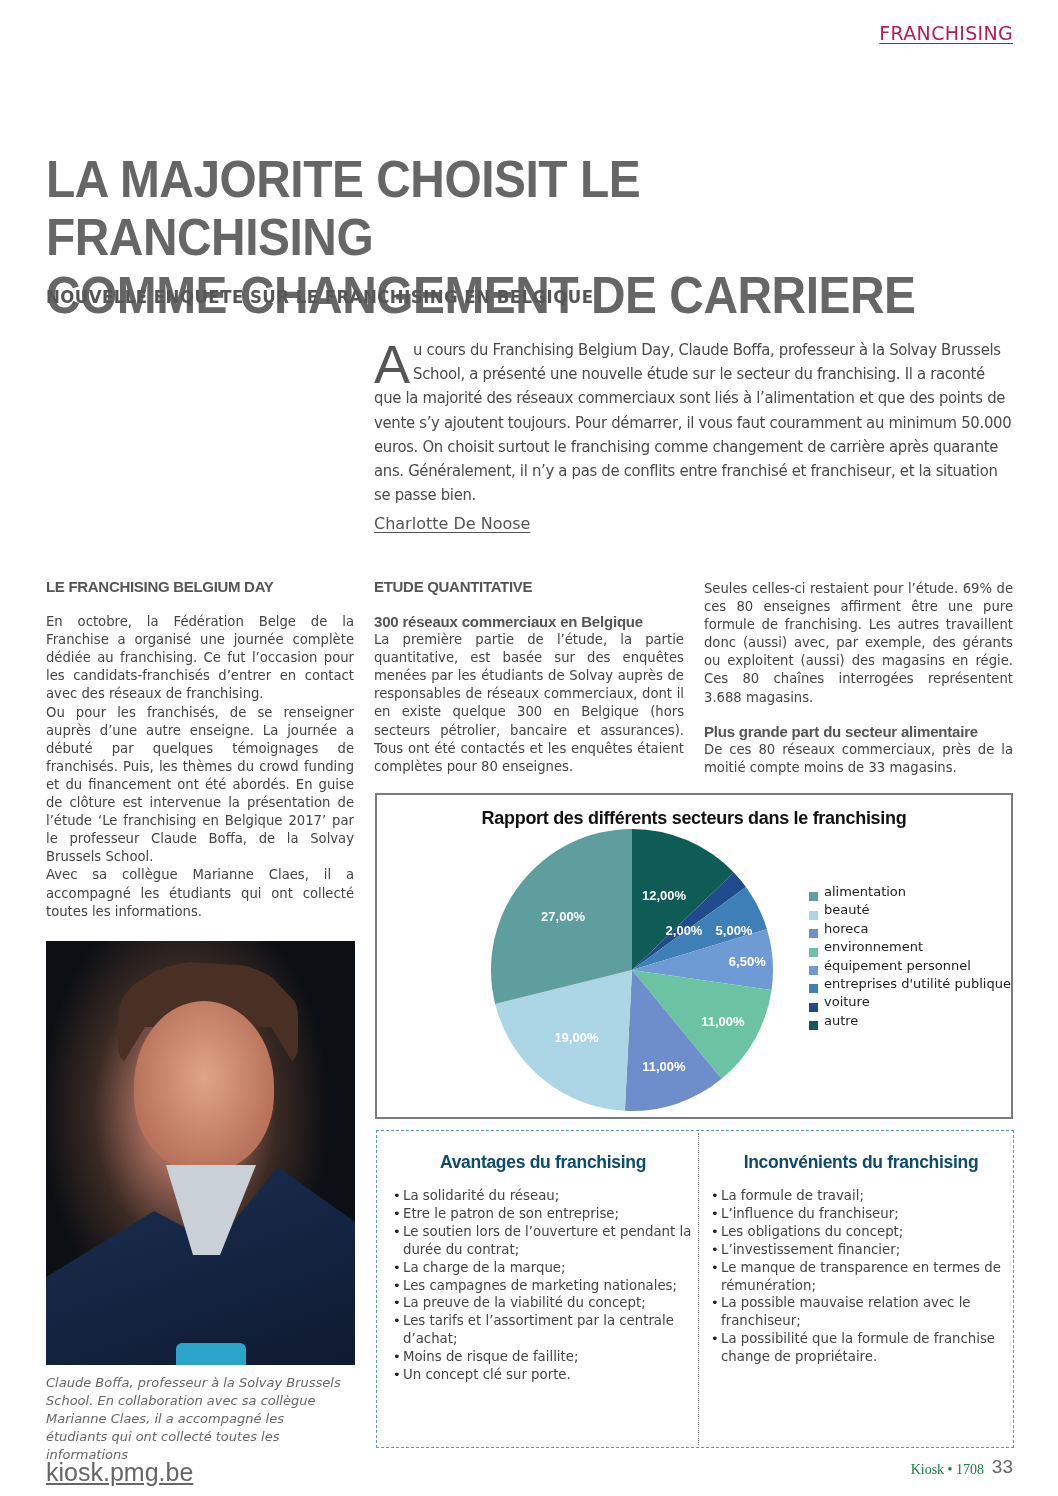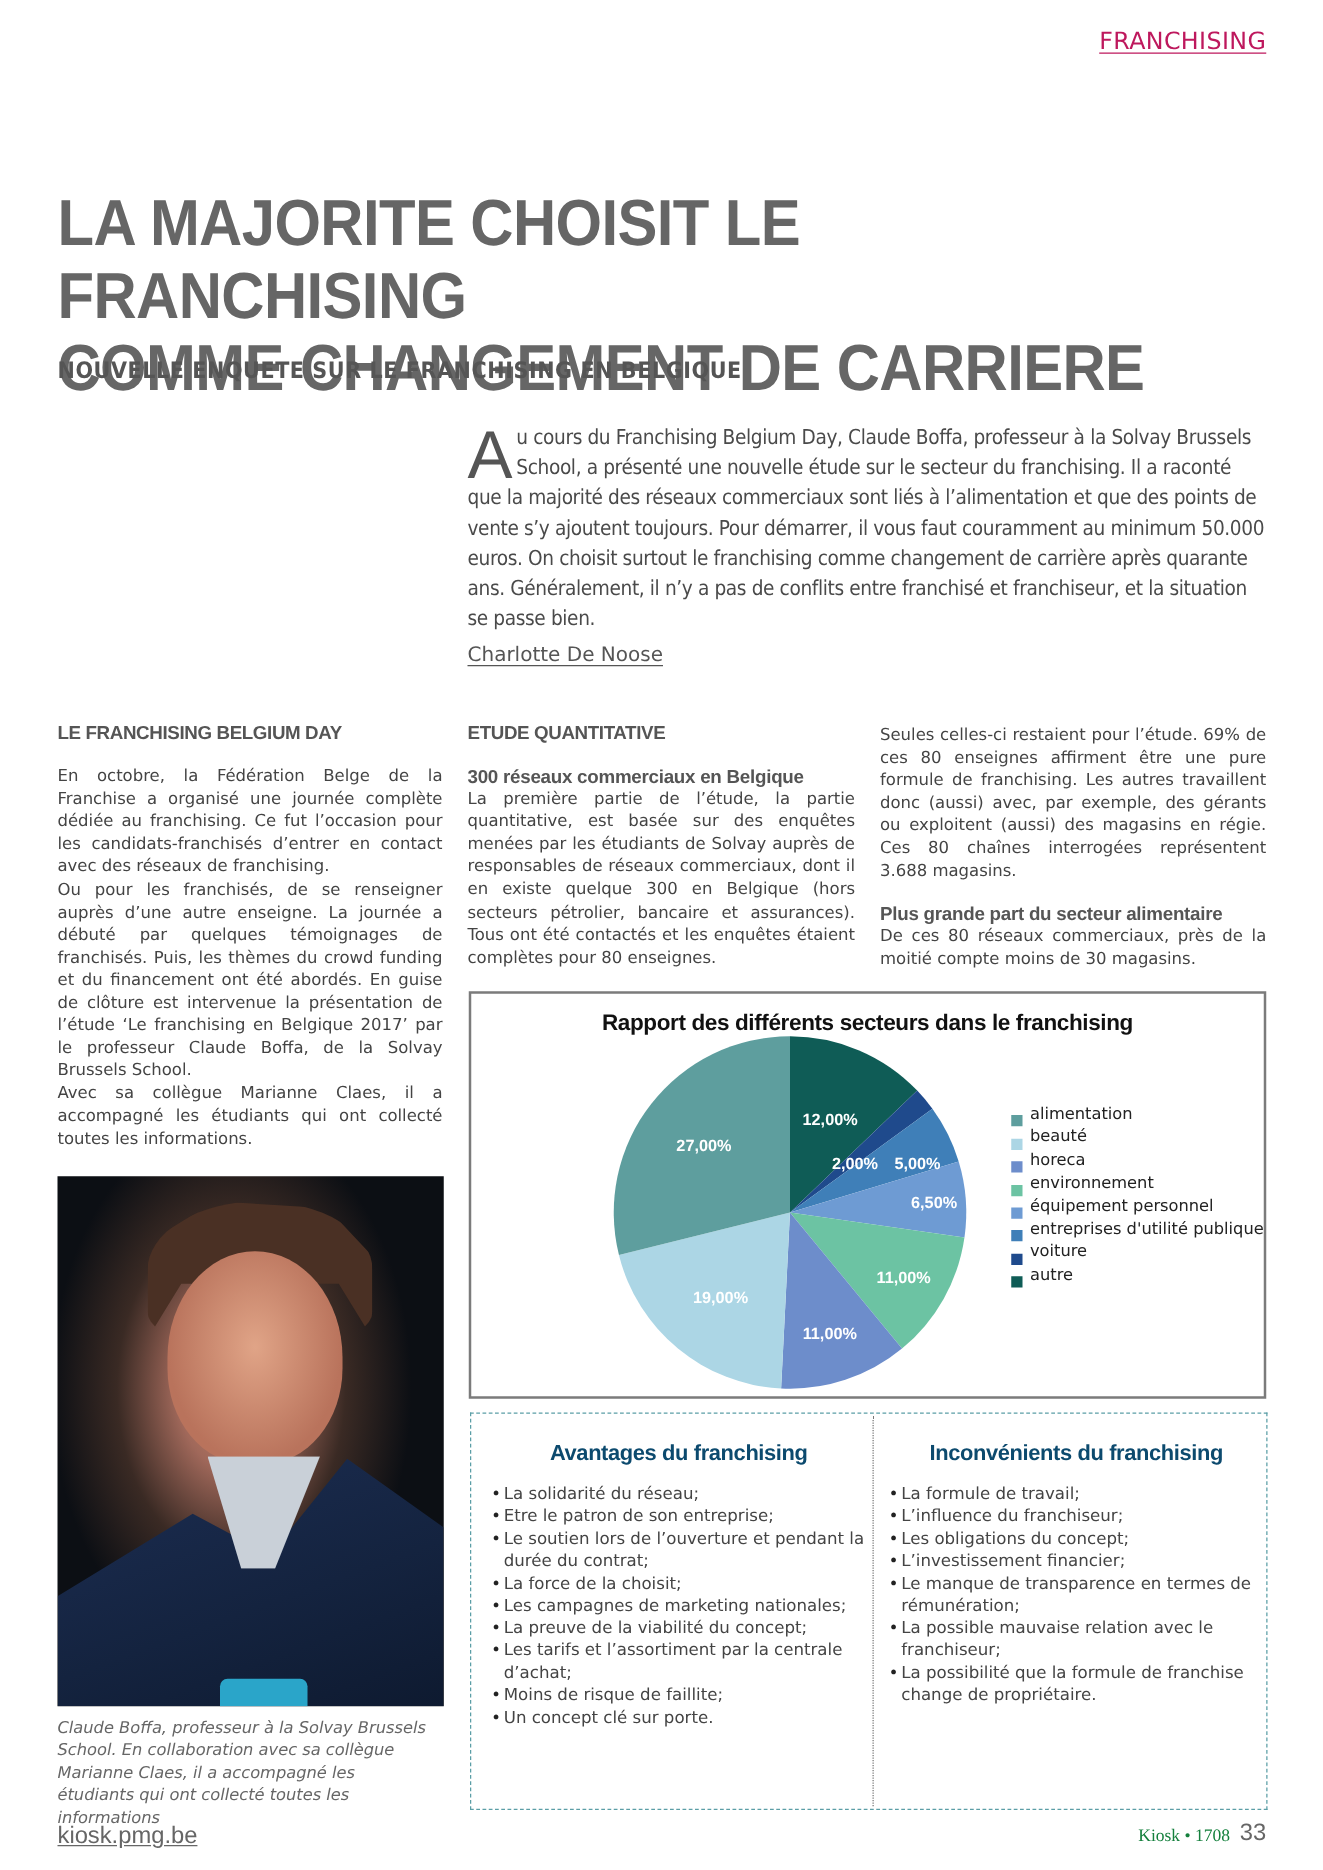--- a/index.html
+++ b/index.html
@@ -20,21 +20,21 @@
   .col2 { left: 374px; top: 578px; width: 310px; }
   .col3 { left: 704px; top: 580px; width: 309px; }
   .col3 h4 { margin-top: 16px; }
   .photo { left: 46px; top: 941px; width: 309px; height: 424px; background: radial-gradient(ellipse at 45% 40%, #c98a6c 0%, #a0685a 18%, #3a2a24 38%, #0c0f14 60%); overflow: hidden; }
   .photo .jacket { position: absolute; left: 0; bottom: 0; width: 309px; height: 220px; background: linear-gradient(160deg, #1d2f55, #14233f 60%, #0e1a30); clip-path: polygon(0 60%, 35% 30%, 55% 45%, 75% 10%, 100% 35%, 100% 100%, 0 100%); }
   .photo .shirt { position: absolute; left: 120px; bottom: 110px; width: 90px; height: 90px; background: #c9d0d8; clip-path: polygon(0 0, 100% 0, 60% 100%, 30% 100%); }
   .photo .face { position: absolute; left: 88px; top: 60px; width: 140px; height: 170px; border-radius: 50% 50% 45% 45%; background: radial-gradient(ellipse at 50% 45%, #e0a487, #b9735c 70%); }
   .photo .hair { position: absolute; left: 72px; top: 20px; width: 180px; height: 110px; border-radius: 50% 50% 20% 20%; background: #4a3024; clip-path: polygon(0 100%, 0 30%, 30% 0, 80% 5%, 100% 40%, 100% 100%, 85% 60%, 15% 60%); }
   .photo .kerchief { position: absolute; left: 130px; bottom: 0; width: 70px; height: 22px; background: #2aa5c9; border-radius: 6px 6px 0 0; }
   .caption { left: 46px; top: 1374px; width: 300px; font-size: 13px; line-height: 18px; font-style: italic; color: #666; }
-  .footer-url { left: 46px; top: 1458px; font-family: "Liberation Sans", sans-serif; font-size: 19px; color: #666; text-decoration: underline; text-underline-offset: 2px; }
+  .footer-url { left: 46px; top: 1458px; font-family: "Liberation Sans", sans-serif; font-size: 25px; color: #666; text-decoration: underline; text-underline-offset: 2px; }
   .footer-issue { right: 66px; top: 1462px; font-family: Liberation Serif, serif; font-size: 14px; color: #15803d; }
   .footer-page { right: 45px; top: 1456px; font-family: "Liberation Sans", sans-serif; font-size: 19px; color: #666; }
   .chart-box { left: 375px; top: 793px; width: 638px; height: 326px; border: 2px solid #7b7b7b; background: #fff; padding-left: 14px; }
   .chart-title { position: absolute; left: 0; width: 100%; top: 13px; text-align: center; font-family: "Liberation Sans", sans-serif; font-weight: bold; font-size: 18px; color: #111; letter-spacing: -0.3px; }
   .chart-svg { position: absolute; left: 0; top: 0; }
   .legend { position: absolute; left: 432px; top: 88px; font-size: 13px; line-height: 18.4px; color: #222; }
   .legend-item { display: flex; align-items: flex-end; white-space: nowrap; }
   .legend-swatch { width: 9px; height: 9px; margin-right: 6px; flex: none; }
   .proscons { left: 376px; top: 1130px; width: 638px; height: 318px; border: 1.5px dashed #5b9ea6; }
   .proscons .divider { position: absolute; left: 321px; top: 2px; bottom: 2px; border-left: 1.5px dotted #777; }
@@ -73,21 +73,21 @@
 
 <div class="abs col col2">
   <h3>ETUDE QUANTITATIVE</h3>
   <h4>300 réseaux commerciaux en Belgique</h4>
   <p>La première partie de l’étude, la partie quantitative, est basée sur des enquêtes menées par les étudiants de Solvay auprès de responsables de réseaux commerciaux, dont il en existe quelque 300 en Belgique (hors secteurs pétrolier, bancaire et assurances). Tous ont été contactés et les enquêtes étaient complètes pour 80 enseignes.</p>
 </div>
 
 <div class="abs col col3">
   <p>Seules celles-ci restaient pour l’étude. 69% de ces 80 enseignes affirment être une pure formule de franchising. Les autres travaillent donc (aussi) avec, par exemple, des gérants ou exploitent (aussi) des magasins en régie. Ces 80 chaînes interrogées représentent 3.688 magasins.</p>
   <h4>Plus grande part du secteur alimentaire</h4>
-  <p>De ces 80 réseaux commerciaux, près de la moitié compte moins de 30 magasins.</p>
+  <p>De ces 80 réseaux commerciaux, près de la moitié compte moins de 33 magasins.</p>
 </div>
 
 <div class="abs photo">
   <div class="hair"></div>
   <div class="face"></div>
   <div class="jacket"></div>
   <div class="shirt"></div>
   <div class="kerchief"></div>
 </div>
 <div class="abs caption">Claude Boffa, professeur à la Solvay Brussels School. En collaboration avec sa collègue Marianne Claes, il a accompagné les étudiants qui ont collecté toutes les informations</div>
@@ -149,21 +149,21 @@
 </div>
 
 <div class="abs proscons">
   <div class="divider"></div>
   <div class="pc-col pros">
     <h3>Avantages du franchising</h3>
     <ul id="pros-list">
         <li>La solidarité du réseau;</li>
         <li>Etre le patron de son entreprise;</li>
         <li>Le soutien lors de l’ouverture et pendant la durée du contrat;</li>
-        <li>La force de la choisit;</li>
+        <li>La charge de la marque;</li>
         <li>Les campagnes de marketing nationales;</li>
         <li>La preuve de la viabilité du concept;</li>
         <li>Les tarifs et l’assortiment par la centrale d’achat;</li>
         <li>Moins de risque de faillite;</li>
         <li>Un concept clé sur porte.</li>
       </ul>
   </div>
   <div class="pc-col cons">
     <h3>Inconvénients du franchising</h3>
     <ul id="cons-list">

